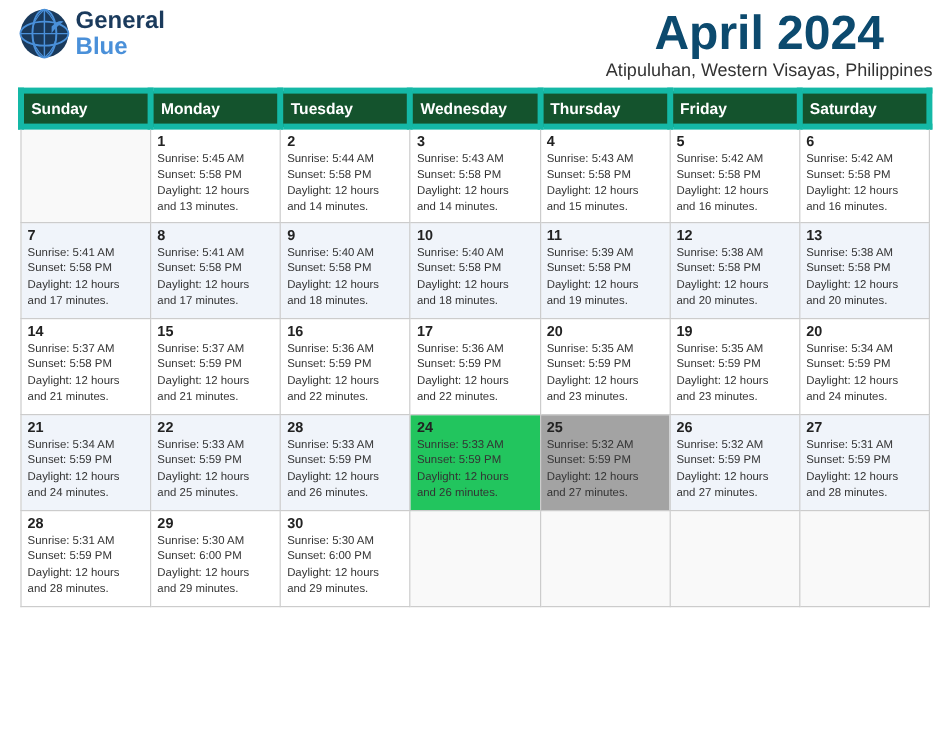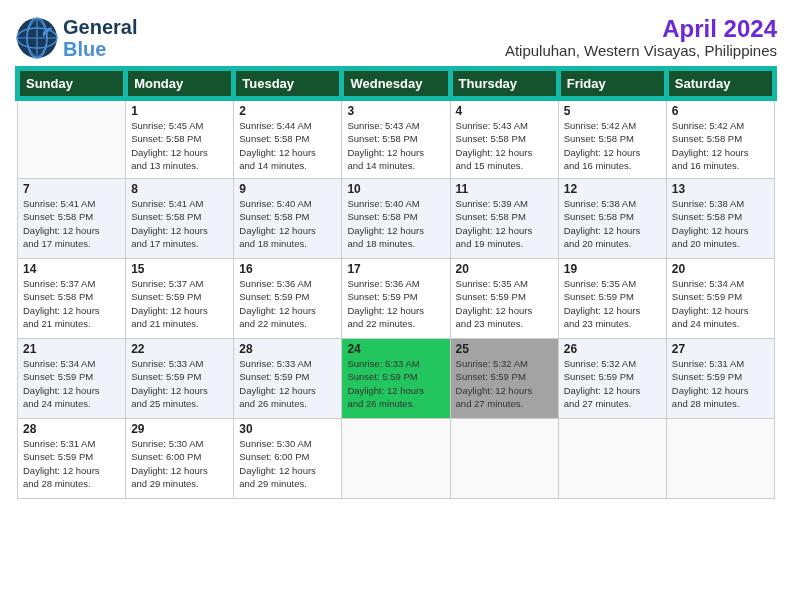--- a/index.html
+++ b/index.html
@@ -1,20 +1,20 @@
 <!DOCTYPE html>
 <html><head>
   <meta charset="utf-8">
   <style>
     * { box-sizing: border-box; margin: 0; padding: 0; }
     body { font-family: Arial, sans-serif; background: #fff; width: 792px; min-height: 612px; }
-    .container { padding: 16px 15px; }
+    .container { padding: 6px 15px; }
     .header-top { display: flex; justify-content: space-between; align-items: flex-start; margin-bottom: 2px; }
     .title-block { text-align: right; }
-    .month-title { font-size: 24px; font-weight: bold; color: #6d28d9; line-height: 1.1; }
+    .month-title { font-size: 40px; font-weight: bold; color: #0c4a6e; line-height: 1.1; text-align: center; }
     .subtitle { font-size: 15px; color: #333; }
     .calendar { width: 100%; border-collapse: collapse; margin-top: 6px; }
     .calendar th { background: #14532d; color: #fff; text-align: left; padding: 5px 6px; font-size: 13px; border: 5px solid #14b8a6; }
     .calendar td { border: 1px solid #ccc; vertical-align: top; padding: 3px 5px; font-size: 10px; color: #222; min-width: 100px; height: 80px; background: #fff; }
     .calendar tr:nth-child(even) td { background: #f0f4fa; }
     .day-num { font-size: 12px; font-weight: bold; color: #222; display: block; margin-bottom: 1px; }
     .day-info { font-size: 9.5px; color: #333; line-height: 1.4; }
     .empty { background: #f9f9f9 !important; }
     .logo-wrapper { display: flex; align-items: center; gap: 4px; }
   </style>

